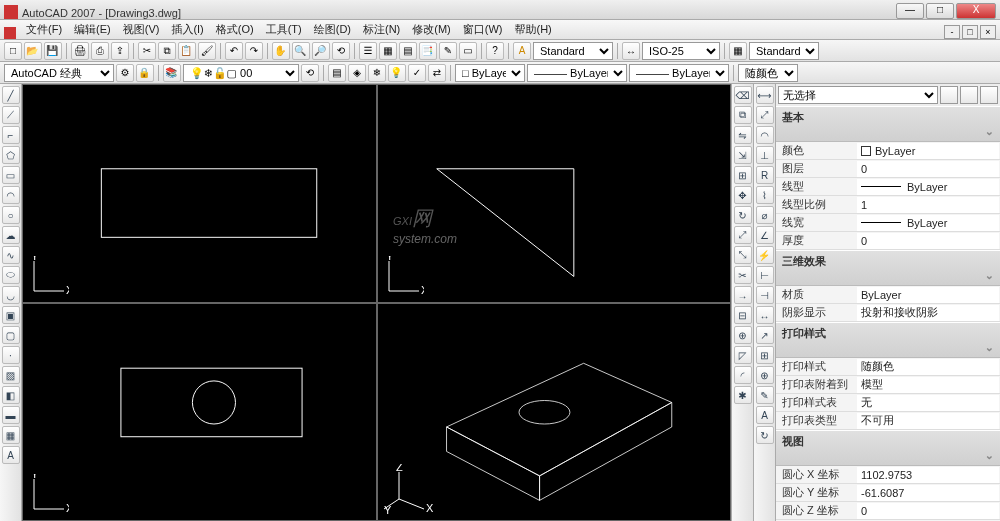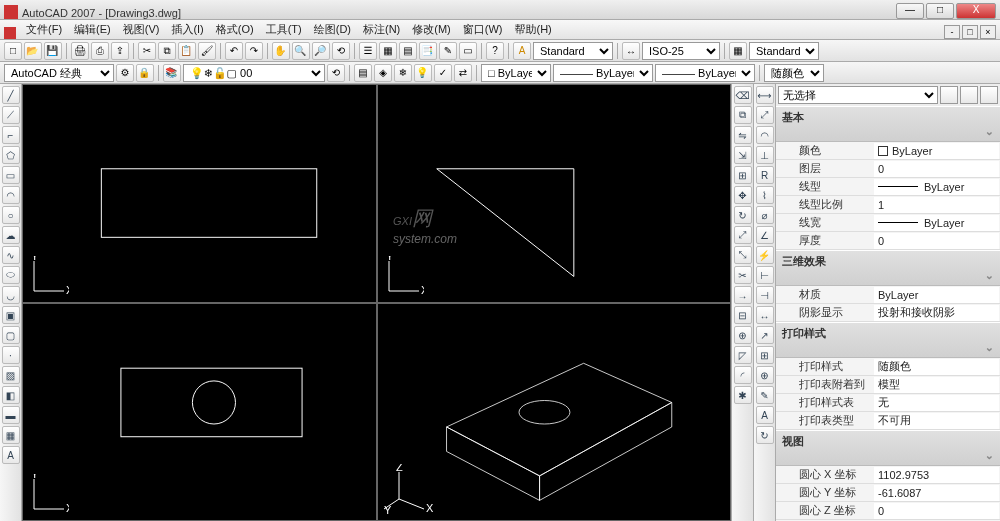--- a/index.html
+++ b/index.html
@@ -44,21 +44,21 @@
 .vp-svg { position: absolute; inset: 0; width: 100%; height: 100%; }
 .ucs { position: absolute; bottom: 6px; left: 6px; }
 
 
 .props { width: 225px; background: #ededed; border-left: 1px solid #aaa; display: flex; flex-direction: column; overflow: hidden; }
 .props-header { height: 22px; display: flex; align-items: center; padding: 2px; gap: 2px; }
 .props-header select { flex: 1; height: 18px; border: 1px solid #999; background: #fff; font-size: 11px; }
 .props-header .hbtn { width: 18px; height: 18px; border: 1px solid #999; background: linear-gradient(#fff,#e8e8e8); cursor: pointer; }
 .prop-section { background: linear-gradient(#e0e0e0,#d0d0d0); padding: 3px 6px; font-weight: bold; color: #333; border-top: 1px solid #fff; border-bottom: 1px solid #bbb; display: flex; flex-direction: column; }
 .prop-section .chev { margin-left: auto; color: #888; }
-.prop-row { display: flex; align-items: center; height: 18px; border-bottom: 1px solid #ddd; background: #f4f4f4; padding-left: 17px; }
+.prop-row { display: flex; align-items: center; height: 18px; border-bottom: 1px solid #ddd; background: #f4f4f4; }
 .prop-label { width: 80px; padding-left: 6px; color: #333; }
 .prop-value { flex: 1; background: #fff; height: 16px; padding: 0 4px; display: flex; align-items: center; color: #222; margin: 1px; }
 .prop-value .sq { width: 10px; height: 10px; border: 1px solid #333; margin-right: 4px; }
 .prop-value .line { flex: 0 0 40px; height: 1px; background: #000; margin-right: 6px; }
 
 .watermark { position: absolute; top: 200px; left: 393px; font-size: 28px; color: #555; pointer-events: none; font-style: italic; }
 .watermark .wm2 { font-size: 12px; color: #666; }
 </style>
 </head>
 <body>
@@ -133,21 +133,21 @@
   <div class="tb-btn">▦</div>
   <select class="tb-select tbl"><option>Standard</option></select>
 </div>
 
 <div class="toolbar">
   <select class="tb-select ws"><option>AutoCAD 经典</option></select>
   <div class="tb-btn">⚙</div>
   <div class="tb-btn">🔒</div>
   <div class="tb-sep"></div>
   <div class="tb-btn">📚</div>
-  <select class="tb-select" style="width:142px">
+  <select class="tb-select" style="width:116px">
     <option>💡❄🔓▢ <span>0</span>0</option>
   </select>
   <div class="tb-btn">⟲</div>
   <div class="tb-sep"></div>
   <div class="tb-btn">▤</div>
   <div class="tb-btn">◈</div>
   <div class="tb-btn">❄</div>
   <div class="tb-btn">💡</div>
   <div class="tb-btn">✓</div>
   <div class="tb-btn">⇄</div>

